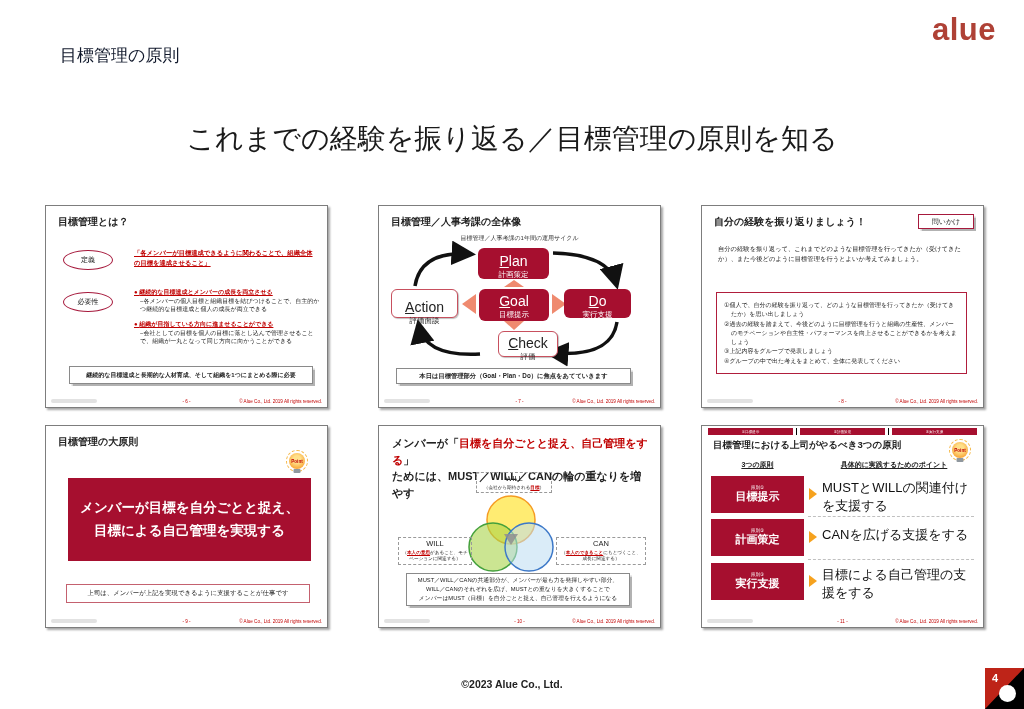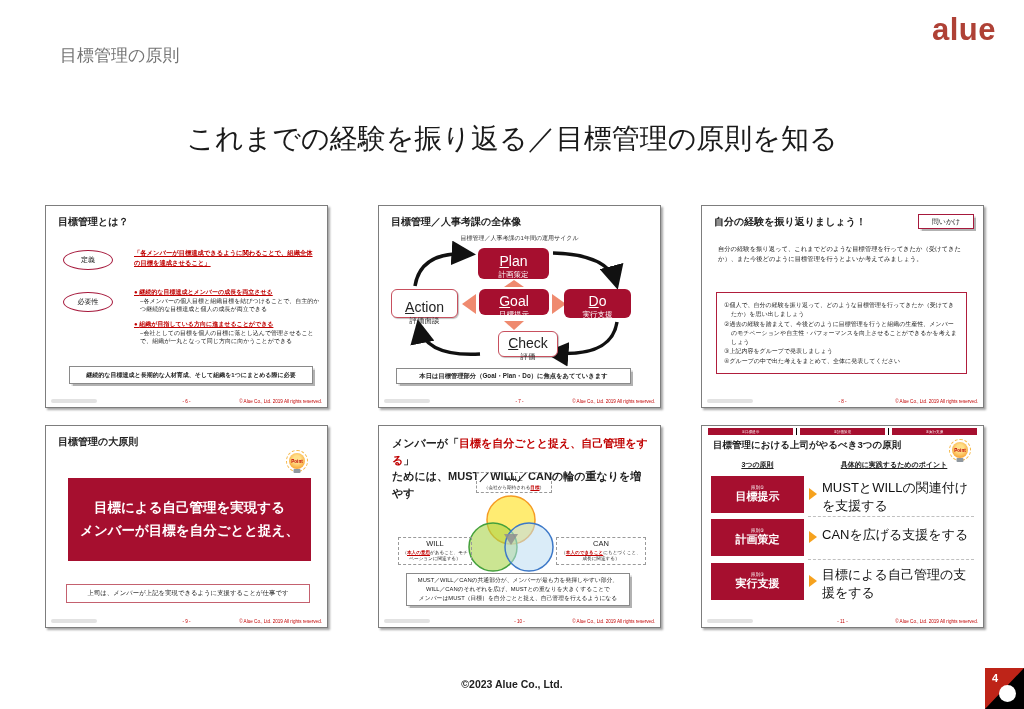--- a/index.html
+++ b/index.html
@@ -1,21 +1,21 @@
 <!DOCTYPE html>
 <html><head>
 <meta charset="utf-8">
 <style>
   html,body{margin:0;padding:0;}
   body{
     width:1024px;height:709px;background:#ffffff;position:relative;overflow:hidden;
     font-family:"Liberation Sans","DejaVu Sans",sans-serif;color:#222;
   }
   
-  .kicker{position:absolute;left:60px;top:44px;font-size:17px;color:#737373;}
+  .kicker{position:absolute;left:60px;top:44px;font-size:17px;color:#0f172a;}
   .logo{position:absolute;right:28px;top:12px;font-size:31px;font-weight:bold;color:#AF4136;letter-spacing:0.5px;}
   .main-title{position:absolute;left:0;right:0;top:120px;text-align:center;font-size:28px;color:#1a1a1a;}
   .page-footer{position:absolute;left:0;right:0;top:678px;text-align:center;font-size:10.5px;font-weight:bold;color:#222;}
   .page-corner{position:absolute;right:0;bottom:0;width:39px;height:41px;background:#BE2418;}
   .corner-black{position:absolute;left:0;top:0;width:100%;height:100%;background:#000;clip-path:polygon(100% 0,100% 100%,0 100%);}
   .corner-circle{position:absolute;left:14px;top:17px;width:17px;height:17px;border-radius:50%;background:#fff;}
   .corner-num{position:absolute;left:7px;top:4px;color:#fff;font-size:11px;font-weight:bold;}
   
   .deck{position:absolute;left:45px;top:205px;width:937px;height:423px;}
   .slide{position:absolute;width:281px;height:201px;background:#fff;border:1px solid #7d7d7d;
@@ -43,21 +43,21 @@
   
   .s2-sub{position:absolute;left:0;right:0;top:28px;text-align:center;font-size:6px;color:#333;}
   .cycle-svg{position:absolute;left:0;top:0;}
   .node{position:absolute;border-radius:6px;text-align:center;line-height:1.3;}
   .node .en{font-size:14px;}
   .node .en .u{text-decoration:underline;}
   .node .ja{font-size:7.5px;}
   .node-dark{background:#A60F2F;color:#fff;}
   .node-light{background:#fff;border:1px solid #C8505E;color:#222;box-shadow:1px 1px 1px rgba(0,0,0,0.25);}
   .n-plan{left:99px;top:42px;width:71px;height:31px;padding-top:4px;box-sizing:border-box;}
-  .n-goal{left:100px;top:83px;width:70px;height:26px;padding-top:3px;box-sizing:border-box;}
+  .n-goal{left:100px;top:83px;width:70px;height:32px;padding-top:3px;box-sizing:border-box;}
   .n-do{left:185px;top:83px;width:67px;height:29px;padding-top:3px;box-sizing:border-box;}
   .n-action{left:12px;top:83px;width:67px;height:29px;padding-top:8px;box-sizing:border-box;}
   .n-check{left:105px;top:125px;width:60px;height:26px;padding-top:2px;box-sizing:border-box;margin-left:14px;}
   .s2-note{left:17px;top:162px;width:233px;height:14px;font-size:6.3px;font-weight:bold;color:#222;}
   
   .badge{position:absolute;right:9px;top:8px;width:54px;height:13px;border:1.4px solid #A6193C;
          box-shadow:1.5px 1.5px 1px rgba(0,0,0,0.3);display:flex;align-items:center;justify-content:center;
          font-size:7px;color:#222;background:#fff;}
   .s3-intro{position:absolute;left:16px;top:38px;width:250px;font-size:6.3px;line-height:1.6;color:#222;}
   .s3-box{position:absolute;left:14px;top:86px;width:251px;height:82px;border:1.5px solid #B01E3C;
@@ -199,22 +199,22 @@
     <div class="s-foot-page">- 8 -</div>
     <div class="s-foot-copy">© Alue Co., Ltd.  2019  All rights reserved.</div>
   </div>
 
   <div class="slide p4">
     <div class="s-title">目標管理の大原則</div>
     <div class="point-icon s4-point">
       <span>Point</span>
     </div>
     <div class="s4-main">
+      <div>メンバーが目標を自分ごとと捉え、</div>
       <div>目標による自己管理を実現する</div>
-      <div>メンバーが目標を自分ごとと捉え、</div>
     </div>
     <div class="s4-note">上司は、メンバーが上記を実現できるように支援することが仕事です</div>
     <div class="wm"></div>
     <div class="s-foot-page">- 9 -</div>
     <div class="s-foot-copy">© Alue Co., Ltd.  2019  All rights reserved.</div>
   </div>
 
   <div class="slide p5">
     <div class="s5-title">
       <span>メンバーが「</span><span class="red-t">目標を自分ごとと捉え、自己管理をする</span><span>」</span><br>

